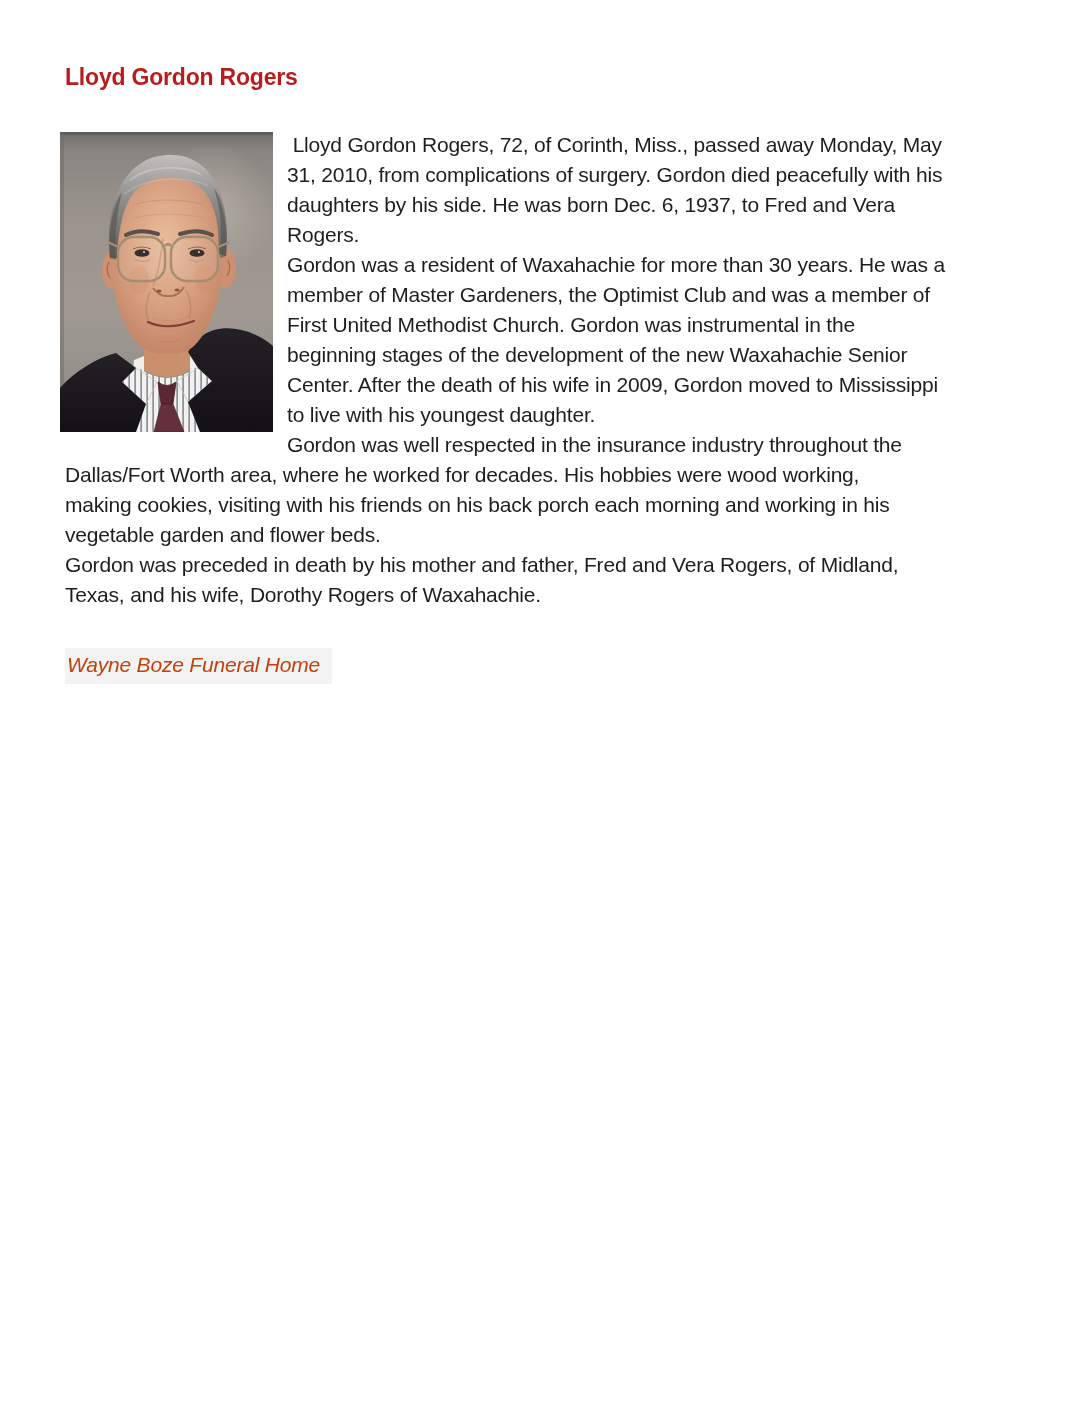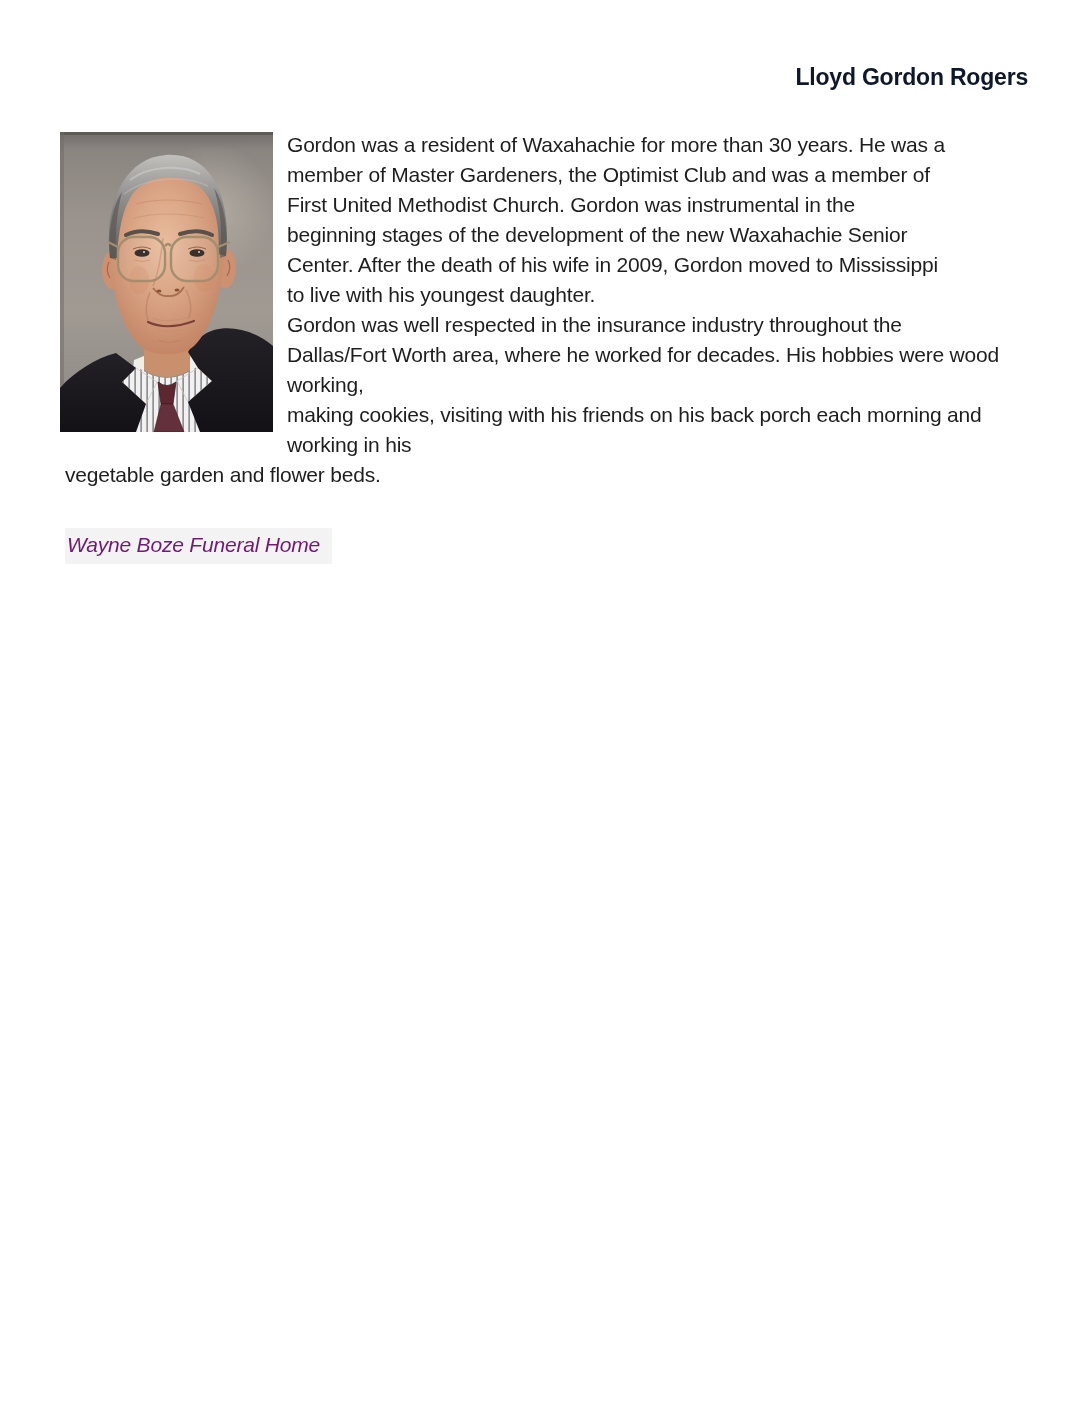--- a/index.html
+++ b/index.html
@@ -18,44 +18,43 @@
     width: 1088px;
     height: 1408px;
     padding: 64px 60px 0 65px;
     background: #ffffff;
   }
   .title {
     margin: 0 0 40px 0;
     font-size: 23px;
     line-height: 26px;
     font-weight: bold;
-    color: #0f172a;
+    color: #b91c1c;
     letter-spacing: -0.2px;
-    text-align: right;
   }
   .body-text {
     font-size: 21px;
     line-height: 30px;
     color: #1e1e1e;
     letter-spacing: -0.2px;
   }
   .photo {
     float: left;
     width: 213px;
     height: 300px;
     margin: 2px 14px 26px -5px;
   }
   .photo svg { display: block; }
   .body-text p { margin: 0; }
   .signature {
     clear: none;
     margin-top: 38px;
     font-size: 21px;
     font-style: italic;
-    color: #701a75;
+    color: #c2410c;
     line-height: 32px;
   }
   .sig-text {
     display: inline-block;
     background: #f3f3f3;
     padding: 1px 12px 3px 2px;
   }
 </style>
 </head>
 <body>
@@ -169,21 +168,23 @@
         <g stroke="#a38e6f" stroke-width="2.4" fill="rgba(255,255,255,0.07)">
           <rect x="58" y="105" width="47" height="44" rx="16"></rect>
           <rect x="111" y="105" width="47" height="44" rx="16"></rect>
           <path d="M105,114 Q108,110 111,114" fill="none"></path>
           <path d="M58,115 L48,110" fill="none" stroke-width="2"></path>
           <path d="M158,115 L170,110" fill="none" stroke-width="2"></path>
         </g>
       </svg>
     </div>
 
+    <p>&nbsp;Lloyd Gordon Rogers, 72, of Corinth, Miss., passed away Monday, May<br>31, 2010, from complications of surgery. Gordon died peacefully with his<br>daughters by his side. He was born Dec. 6, 1937, to Fred and Vera<br>Rogers.</p>
     <p>Gordon was a resident of Waxahachie for more than 30 years. He was a<br>member of Master Gardeners, the Optimist Club and was a member of<br>First United Methodist Church. Gordon was instrumental in the<br>beginning stages of the development of the new Waxahachie Senior<br>Center. After the death of his wife in 2009, Gordon moved to Mississippi<br>to live with his youngest daughter.</p>
     <p>Gordon was well respected in the insurance industry throughout the<br>Dallas/Fort Worth area, where he worked for decades. His hobbies were wood working,<br>making cookies, visiting with his friends on his back porch each morning and working in his<br>vegetable garden and flower beds.</p>
+    <p>Gordon was preceded in death by his mother and father, Fred and Vera Rogers, of Midland,<br>Texas, and his wife, Dorothy Rogers of Waxahachie.</p>
 
     <div class="signature">
       <span class="sig-text">Wayne Boze Funeral Home</span>
     </div>
 
   </div>
 </div>
 
 </body></html>

